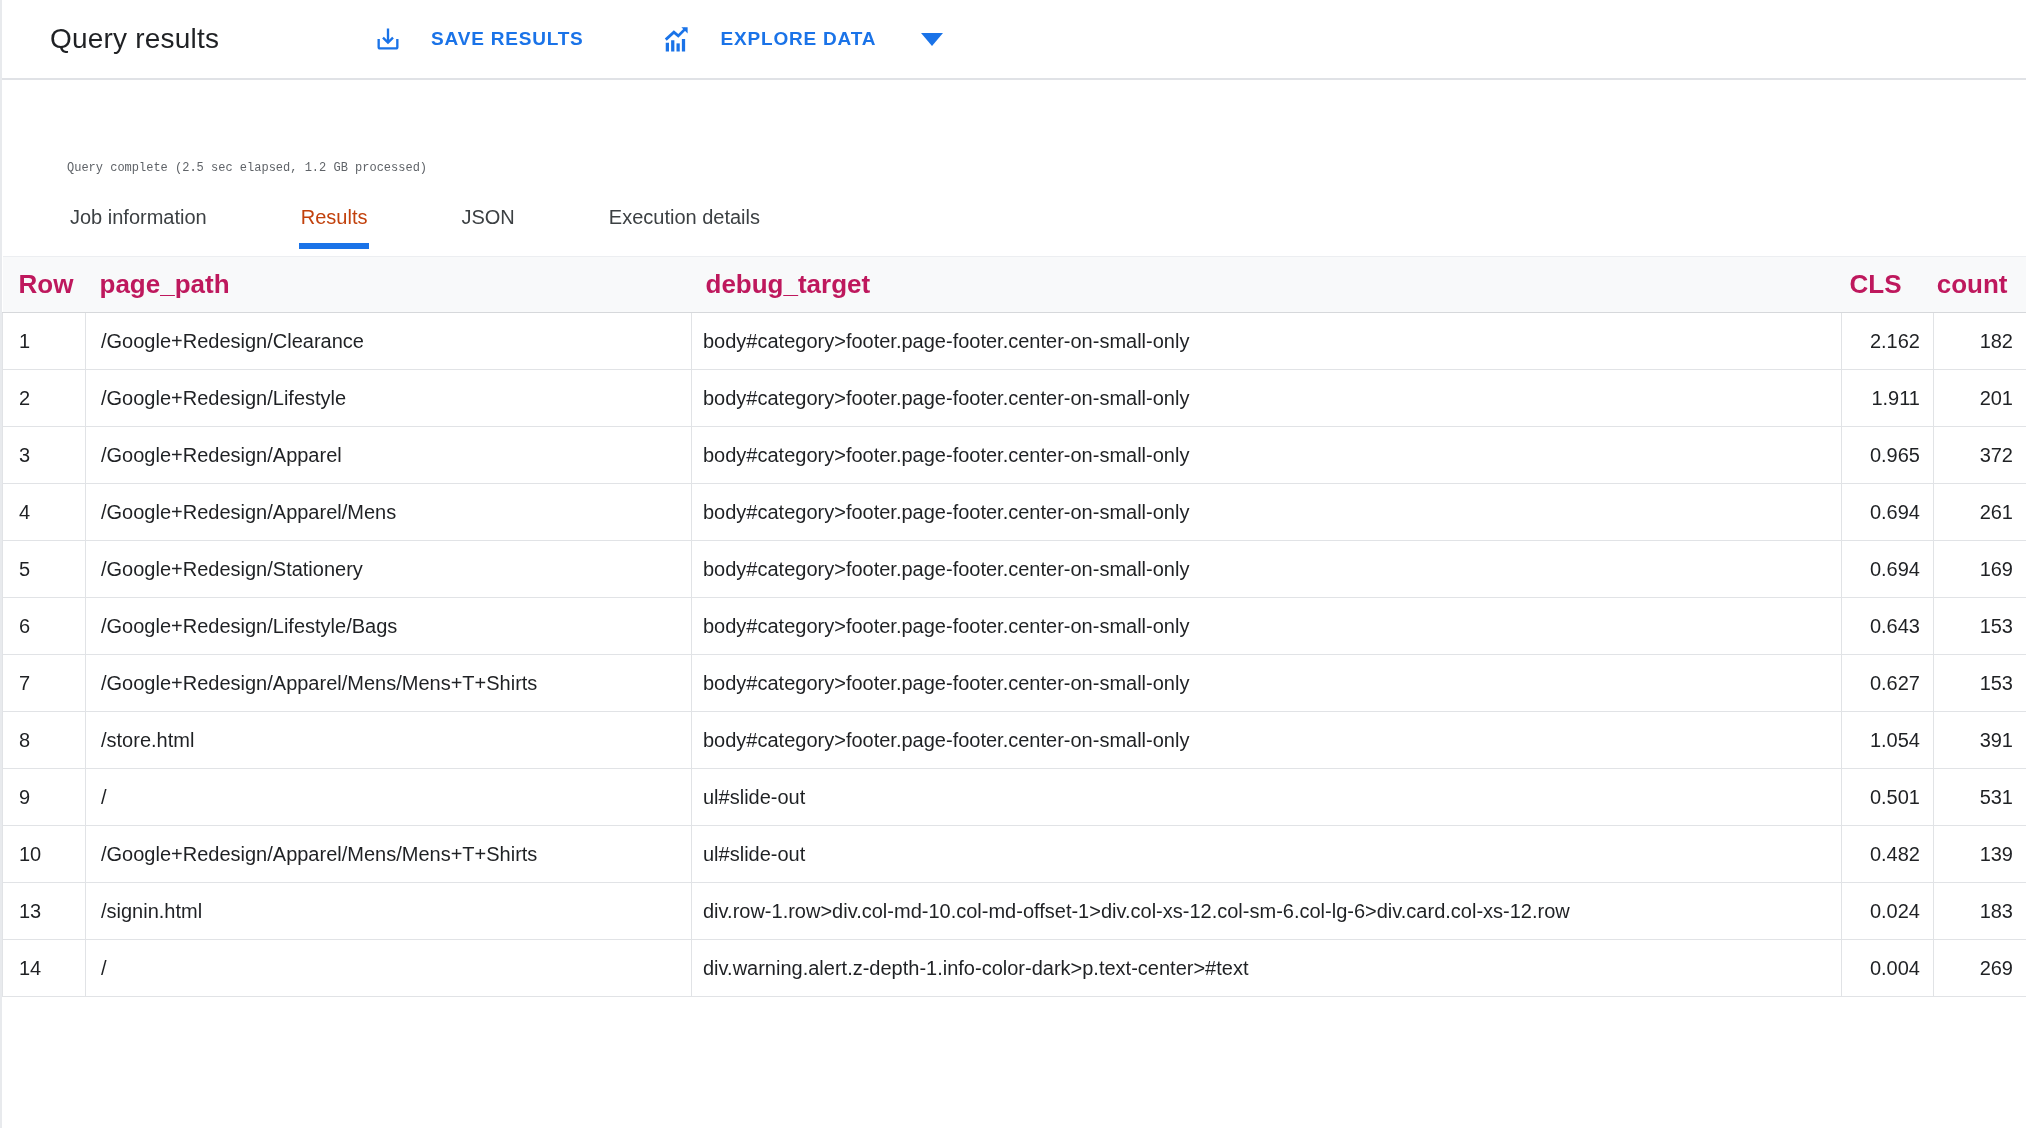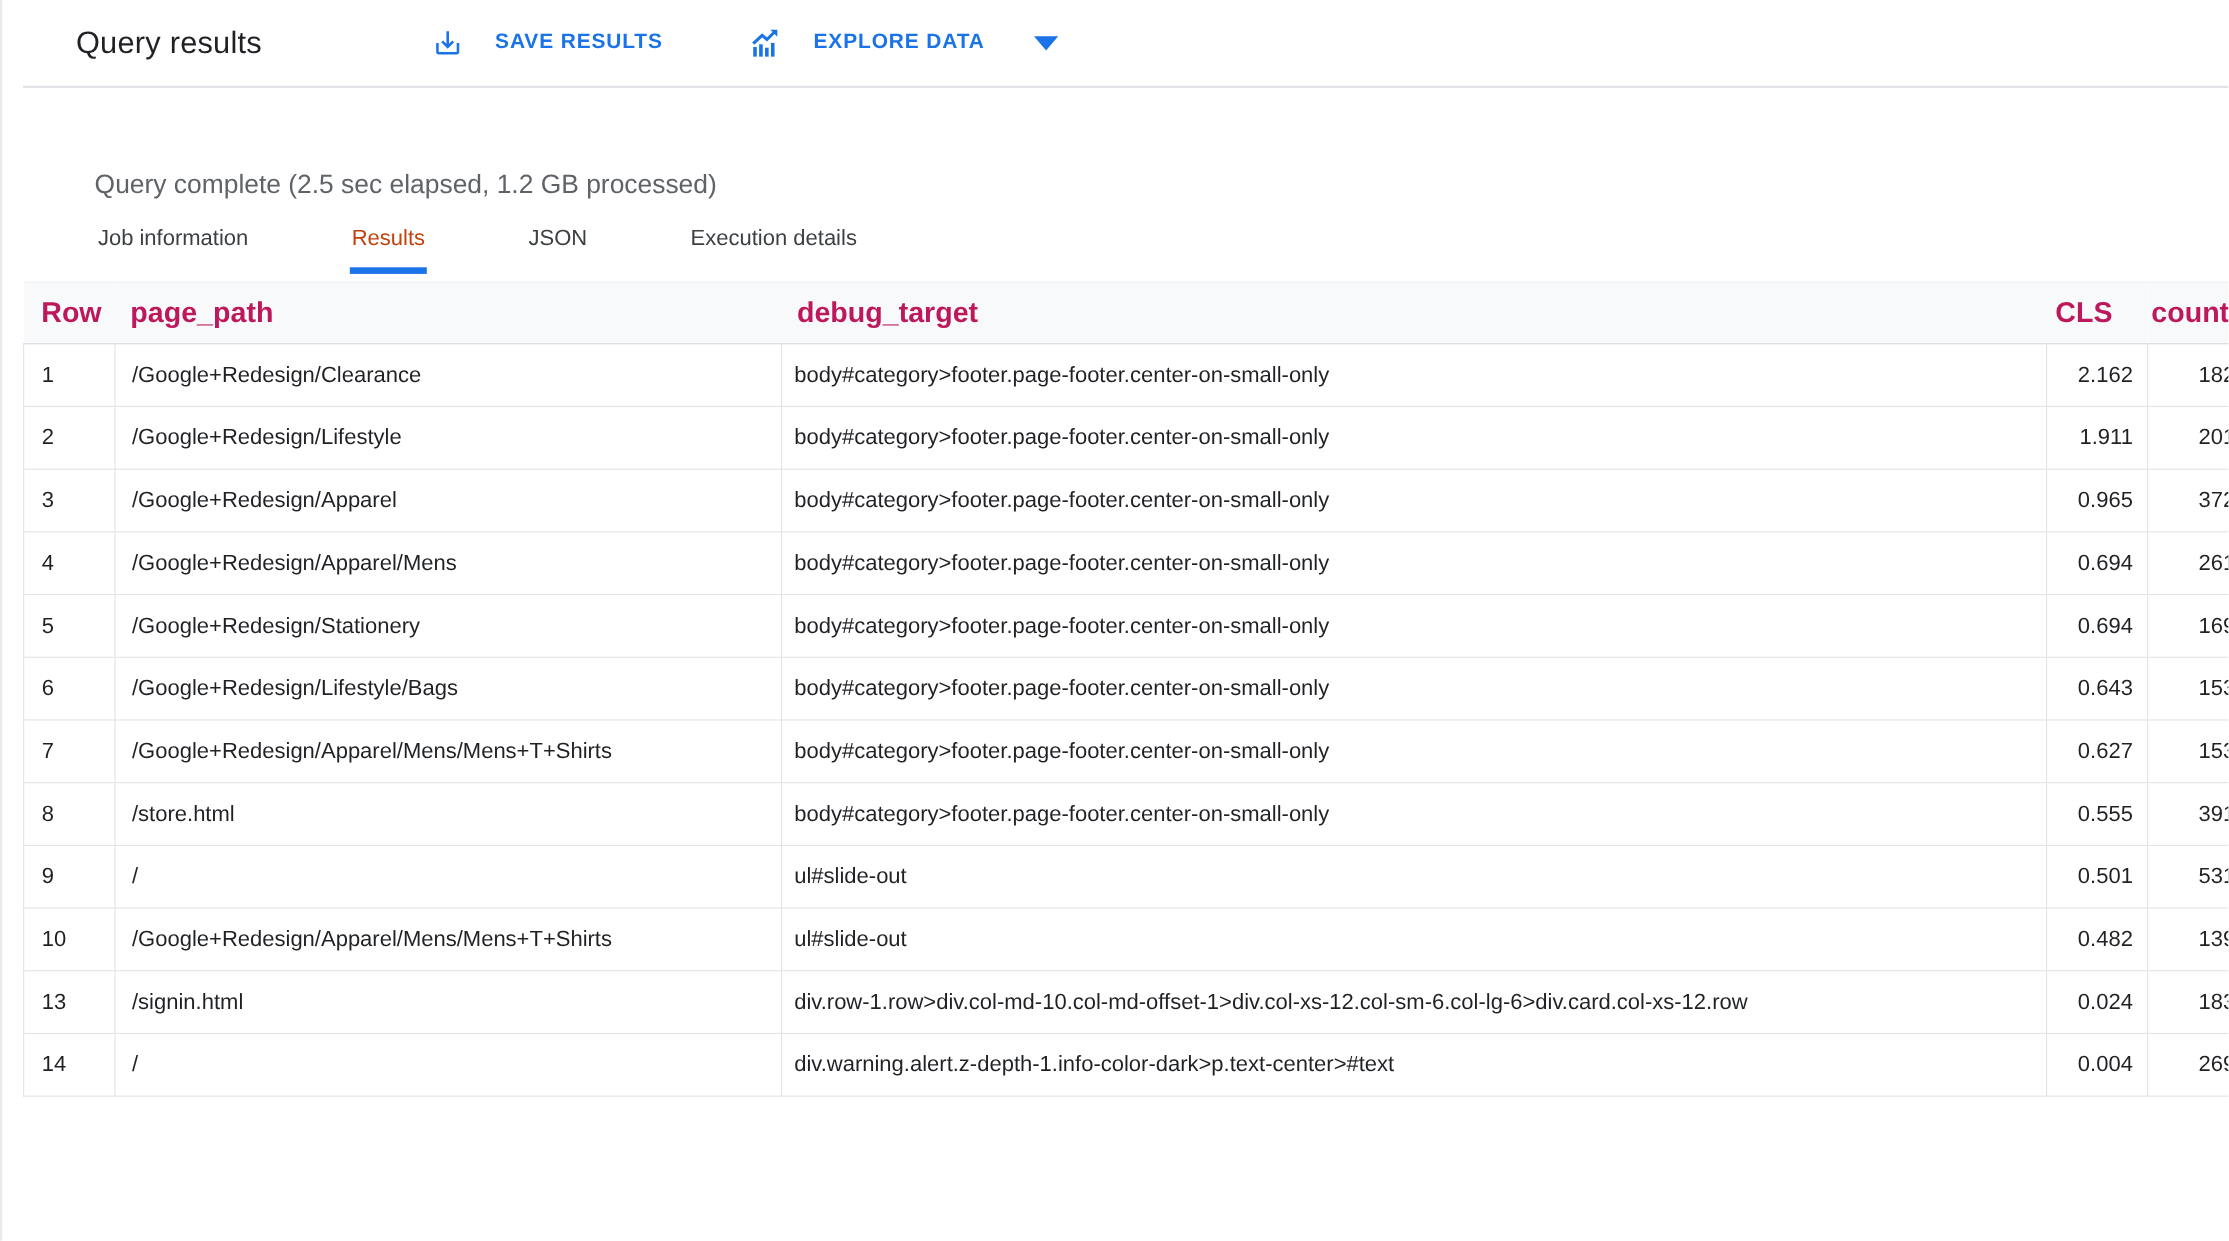--- a/index.html
+++ b/index.html
@@ -1,19 +1,19 @@
 <!DOCTYPE html>
 <html><head>
 <meta charset="utf-8">
 <style>
   html,body{margin:0;padding:0;background:#fff;}
   .app{
     width:2026px;height:1128px;position:relative;background:#fff;
     border-left:2px solid #e8eaed;box-sizing:border-box;
-    font-family:"Liberation Sans",sans-serif;color:#202124;overflow:hidden;padding-left:19px;
+    font-family:"Liberation Sans",sans-serif;color:#202124;overflow:hidden;
   }
   
   .topbar{
     display:flex;align-items:center;height:80px;box-sizing:border-box;
     border-bottom:2px solid #e0e2e6;padding-left:48px;background:#fff;
   }
   .page-title{font-size:28px;font-weight:400;color:#1f2124;letter-spacing:.2px;}
   .action-btn{
     display:inline-flex;align-items:center;gap:29px;background:none;border:none;
     color:#1a73e8;font-family:inherit;font-size:19px;font-weight:700;
@@ -21,21 +21,21 @@
   }
   .action-btn.save{margin-left:155px;}
   .action-btn.explore{margin-left:78px;}
   .action-btn svg{display:block;}
   .caret{
     width:0;height:0;margin-left:16px;
     border-left:11px solid transparent;border-right:11px solid transparent;
     border-top:13px solid #1a73e8;
   }
   
-  .status-line{margin:76px 0 0 65px;font-size:24px;line-height:24px;color:#5f6368;}
+  .status-line{margin:76px 0 0 65px;font-size:12px;line-height:24px;color:#5f6368;font-family:Liberation Mono, monospace;}
   
   .tabs{display:flex;margin:24px 0 0 66px;gap:40px;}
   .tab{
     position:relative;margin-right:50px;padding:0 2px 19px 2px;
     font-size:20px;line-height:26px;color:#3c4043;cursor:pointer;white-space:nowrap;
   }
   .tab.active{color:#c2410c;}
   .tab.active::after{
     content:"";position:absolute;left:0;right:0;bottom:0;height:6px;background:#1a73e8;
   }
@@ -173,21 +173,21 @@
           <td class="pl-row">7</td>
           <td class="pl-path">/Google+Redesign/Apparel/Mens/Mens+T+Shirts</td>
           <td class="pl-debug">body#category&gt;footer.page-footer.center-on-small-only</td>
           <td class="num cls-cell">0.627</td>
           <td class="num count-cell">153</td>
         </tr>
         <tr>
           <td class="pl-row">8</td>
           <td class="pl-path">/store.html</td>
           <td class="pl-debug">body#category&gt;footer.page-footer.center-on-small-only</td>
-          <td class="num cls-cell">0.555</td>
+          <td class="num cls-cell">1.054</td>
           <td class="num count-cell">391</td>
         </tr>
         <tr>
           <td class="pl-row">9</td>
           <td class="pl-path">/</td>
           <td class="pl-debug">ul#slide-out</td>
           <td class="num cls-cell">0.501</td>
           <td class="num count-cell">531</td>
         </tr>
         <tr>

